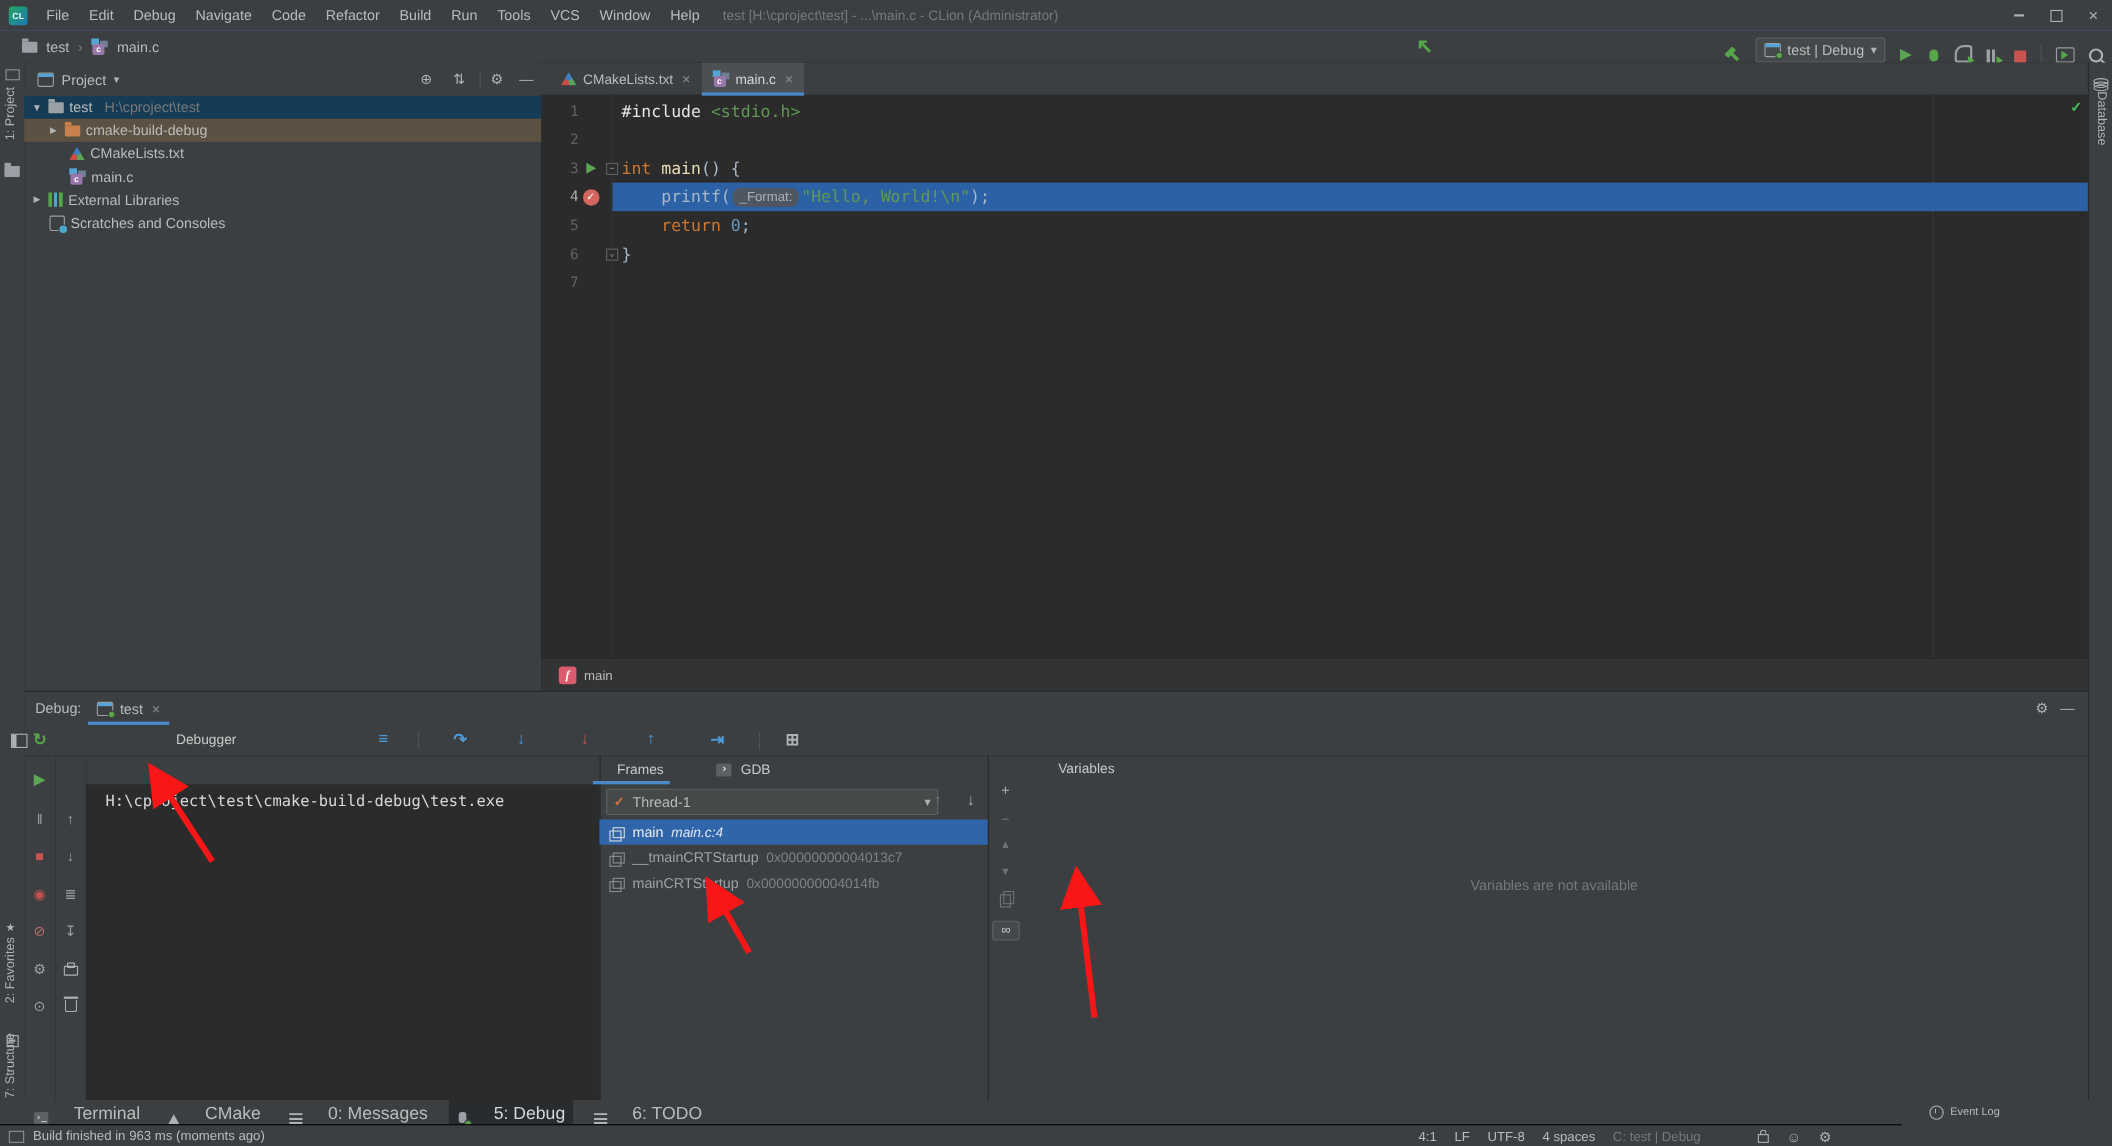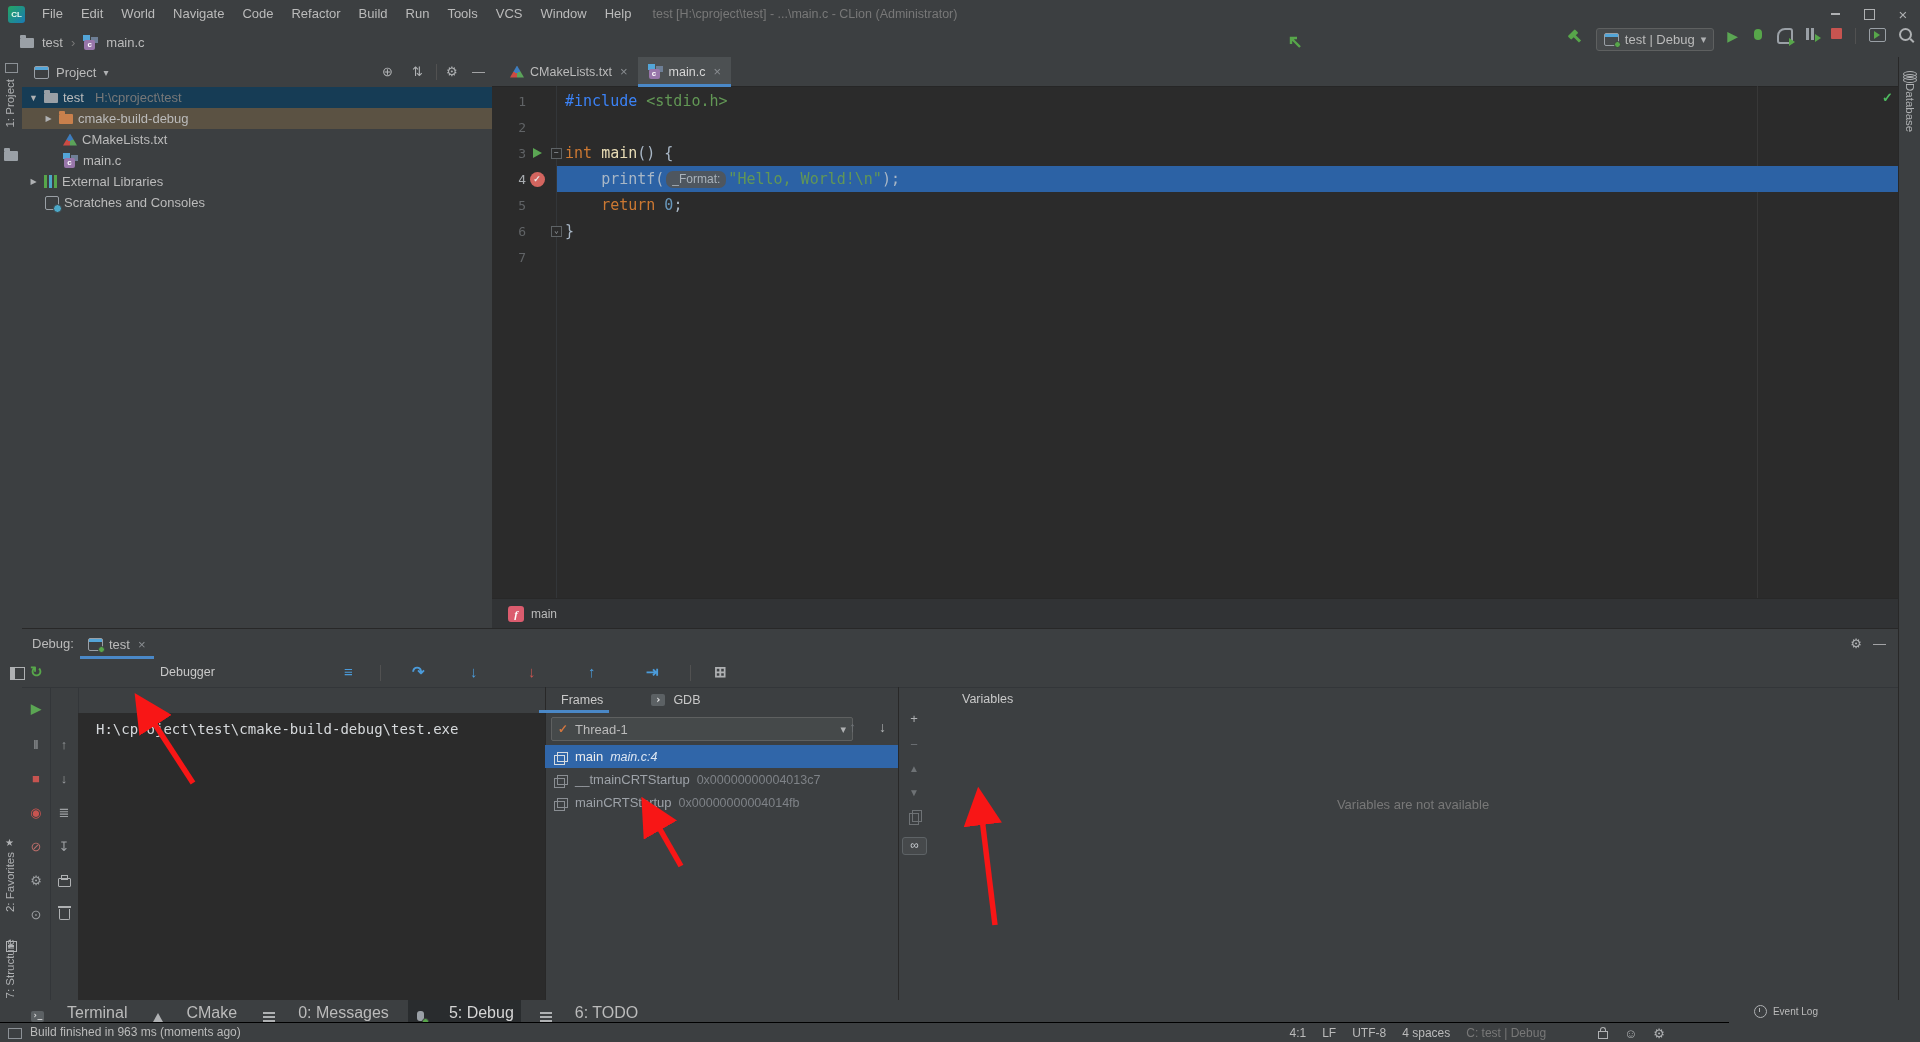--- a/index.html
+++ b/index.html
@@ -25,21 +25,21 @@
   #crumbs{position:absolute;left:20px;top:0;height:29px;display:flex;align-items:center;gap:8px}
   .ic-folder{width:14px;height:10px;background:#9AA0A6;border-radius:1px;position:relative}
   .ic-folder::before{content:"";position:absolute;top:-3px;left:0;width:6px;height:3px;background:inherit;border-radius:1px 1px 0 0}
   .ic-folder.orange{background:#C9804C}
   .chev{color:#787878;font-size:13px}
   .ic-c{position:relative;width:15px;height:15px}
   .ic-c::before{content:"";position:absolute;left:0;top:0;width:7px;height:6px;background:#53A5D8;box-shadow:8px 2px 0 #6E7F96}
   .ic-c::after{content:"c";position:absolute;left:1px;top:5px;width:11px;height:10px;background:#9876AA;color:#fff;
                font:bold 8px/10px "Liberation Sans",sans-serif;text-align:center;border-radius:2px}
   #navarrow{position:absolute;left:1286px;top:5px}
-  #navtools{position:absolute;right:8px;top:0;height:29px;display:flex;align-items:flex-start;gap:13px}
+  #navtools{position:absolute;right:8px;top:0;height:29px;display:flex;align-items:flex-end;gap:13px}
   .combo{height:21px;border:1px solid #5E6060;border-radius:3px;background:#46494B;display:flex;align-items:center;gap:6px;padding:0 7px}
   .ic-app{width:13px;height:11px;border:1px solid #9AA0A6;border-radius:2px;position:relative}
   .ic-app::before{content:"";position:absolute;left:0;top:0;right:0;height:3px;background:#53A5D8}
   .gdot{position:absolute;right:-3px;bottom:-3px;width:5px;height:5px;border-radius:50%;background:#57A64A;border:1px solid #3C3F41}
   .ic-hammer{width:16px;height:16px;position:relative}
   .ic-hammer::before{content:"";position:absolute;left:1px;top:4px;width:10px;height:5px;background:#57A64A;transform:rotate(-45deg);border-radius:1px}
   .ic-hammer::after{content:"";position:absolute;left:8px;top:5px;width:3px;height:10px;background:#57A64A;transform:rotate(-45deg)}
   .grn{color:#5BA653}
   .ic-bug{width:13px;height:13px;position:relative}
   .ic-bug::before{content:"";position:absolute;left:3px;top:1px;width:8px;height:11px;background:#57A64A;border-radius:4px}
@@ -91,21 +91,21 @@
   #codearea{position:absolute;left:0;top:29px;right:0;height:512px}
   #gutline{position:absolute;left:64px;top:0;width:1px;height:512px;background:#333639}
   #wrapguide{position:absolute;left:1265px;top:0;width:1px;height:512px;background:#383838}
   #execline{position:absolute;left:64px;right:0;top:80px;height:26px;background:#2C62A5}
   .cl{position:absolute;left:0;right:0;height:26px;display:flex;align-items:center}
   .ln{width:34px;text-align:right;color:#606366;font-family:"DejaVu Sans Mono",monospace;font-size:13px;flex:none}
   .ln.cur{color:#A7ABAF}
   .gslot{width:22px;flex:none;display:flex;justify-content:center;align-items:center}
   .fslot{width:17px;flex:none;display:flex;justify-content:center;align-items:center}
   .code-text{font-family:"DejaVu Sans Mono",monospace;font-size:15px;white-space:pre;display:flex;align-items:center}
-  .pl{color:#A9B7C6}.kw{color:#CC7832}.ppd{color:#3b82f6}.str{color:#629755}.num{color:#6897BB}.fn{color:#E8DCB5}
+  .pl{color:#A9B7C6}.kw{color:#CC7832}.ppd{color:#e5e5e5}.str{color:#629755}.num{color:#6897BB}.fn{color:#E8DCB5}
   .chip{background:#4E565F;color:#A9B2BA;border-radius:7px;padding:0 6px;margin:0 2px;
         font-family:"Liberation Sans",sans-serif;font-size:12px;line-height:17px}
   .ic-runarrow{border-left:9px solid #5BA653;border-top:5.5px solid transparent;border-bottom:5.5px solid transparent}
   .ic-bp{width:15px;height:15px;border-radius:50%;background:#D3655F;color:#E8E8E8;font:bold 9px/15px "Liberation Sans",sans-serif;text-align:center}
   .ic-fold{width:9px;height:9px;border:1px solid #5E6366;background:#2B2B2B;color:#9AA0A6;font:8px/8px "DejaVu Sans Mono",monospace;text-align:center}
   #edcheck{position:absolute;left:1390px;top:4px;color:#4DBB5F;font-size:13px;font-weight:bold}
   #crumbbar{position:absolute;left:0;right:0;top:541px;height:30px;background:#313335;border-top:1px solid #282828;
             display:flex;align-items:center;gap:7px;padding-left:16px}
   .ic-f{width:16px;height:16px;border-radius:3px;background:#DB5C6E;color:#fff;font:italic bold 11px/16px "Liberation Serif",serif;text-align:center}
 
@@ -184,21 +184,21 @@
 </style>
 </head>
 <body>
 
 <div id="app">
 
   <div id="menubar">
     <div class="logo">CL</div>
     <span class="mi">File</span>
     <span class="mi">Edit</span>
-    <span class="mi">World</span>
+    <span class="mi">Debug</span>
     <span class="mi">Navigate</span>
     <span class="mi">Code</span>
     <span class="mi">Refactor</span>
     <span class="mi">Build</span>
     <span class="mi">Run</span>
     <span class="mi">Tools</span>
     <span class="mi">VCS</span>
     <span class="mi">Window</span>
     <span class="mi">Help</span>
     <span id="wtitle">test [H:\cproject\test] - ...\main.c - CLion (Administrator)</span>

